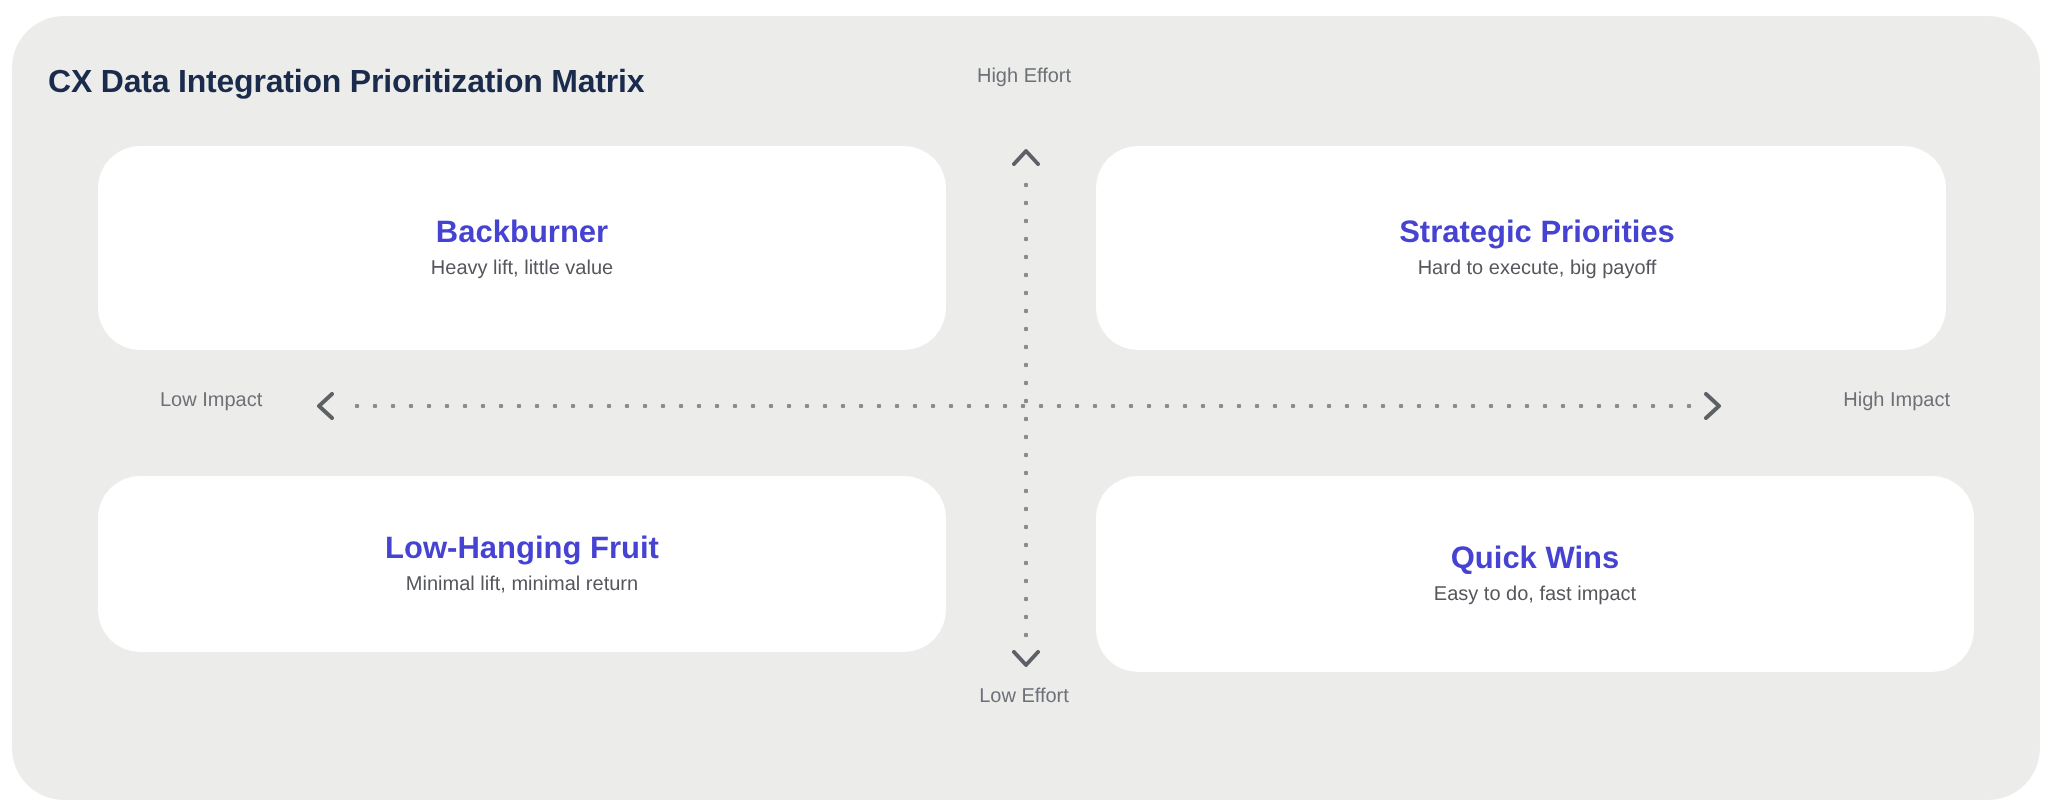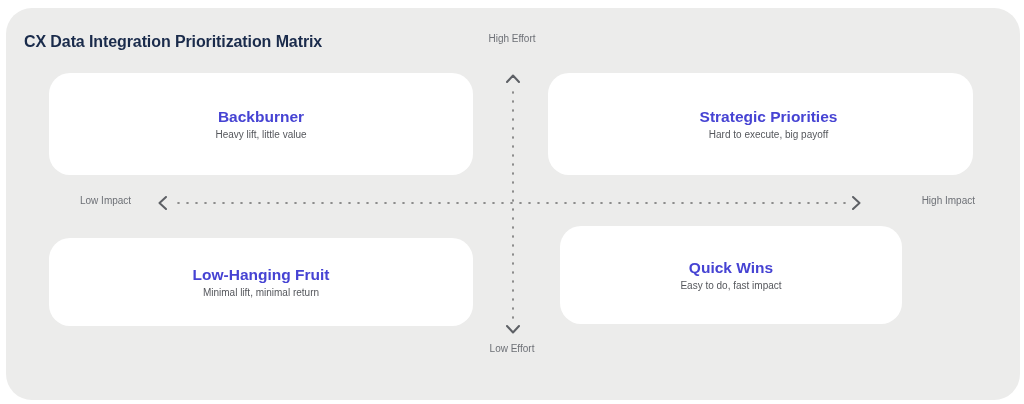--- a/index.html
+++ b/index.html
@@ -56,21 +56,21 @@
     display: flex;
     flex-direction: column;
     align-items: center;
     justify-content: center;
     text-align: center;
     gap: 3px;
   }
   .card-tl { left: 49px;  top: 73px;  width: 424px; height: 102px; }
   .card-tr { left: 548px; top: 73px;  width: 425px; height: 102px; padding-left: 16px; }
   .card-bl { left: 49px;  top: 238px; width: 424px; height: 88px; }
-  .card-br { left: 548px; top: 226px; width: 342px; height: 98px; margin-left: 12px; }
+  .card-br { left: 548px; top: 238px; width: 439px; height: 98px; }
   .card-title {
     font-size: 15.5px;
     font-weight: 700;
     color: var(--accent);
   }
   .card-subtitle {
     font-size: 10px;
     color: var(--subtitle-gray);
   }
   .dotted-h {

